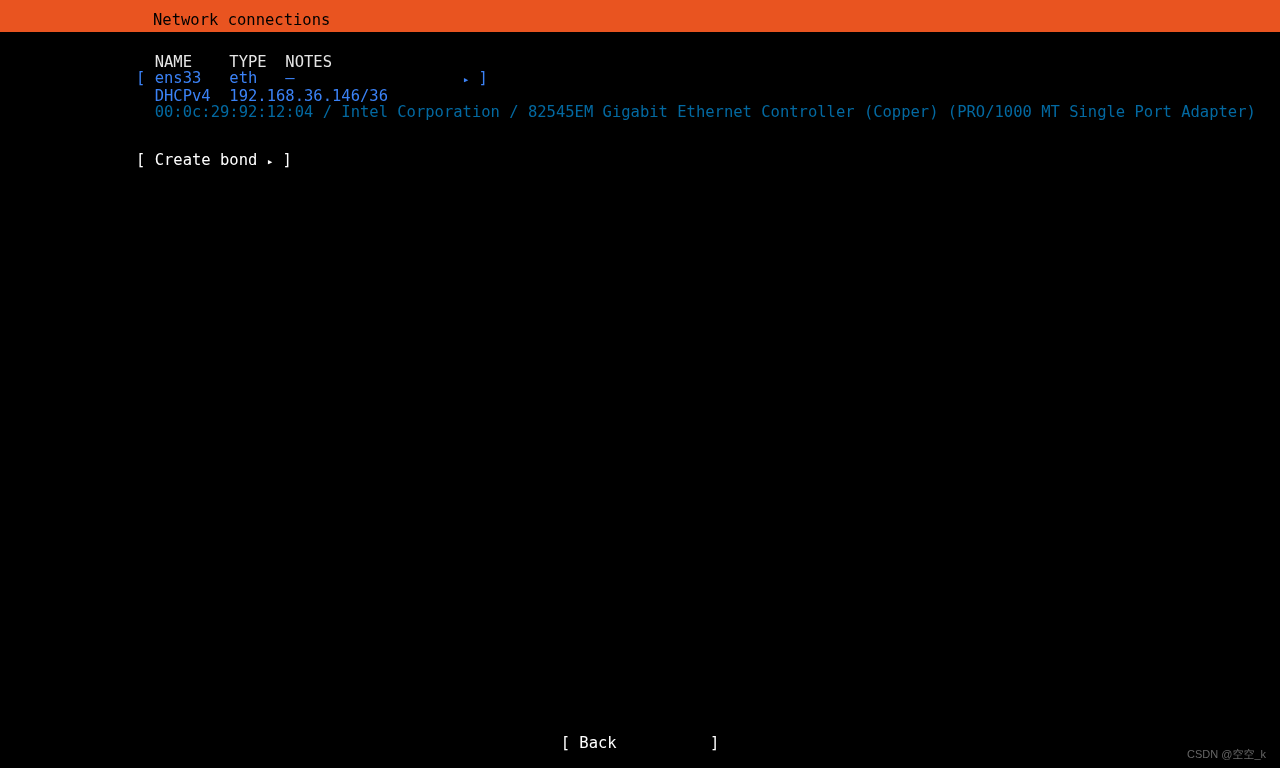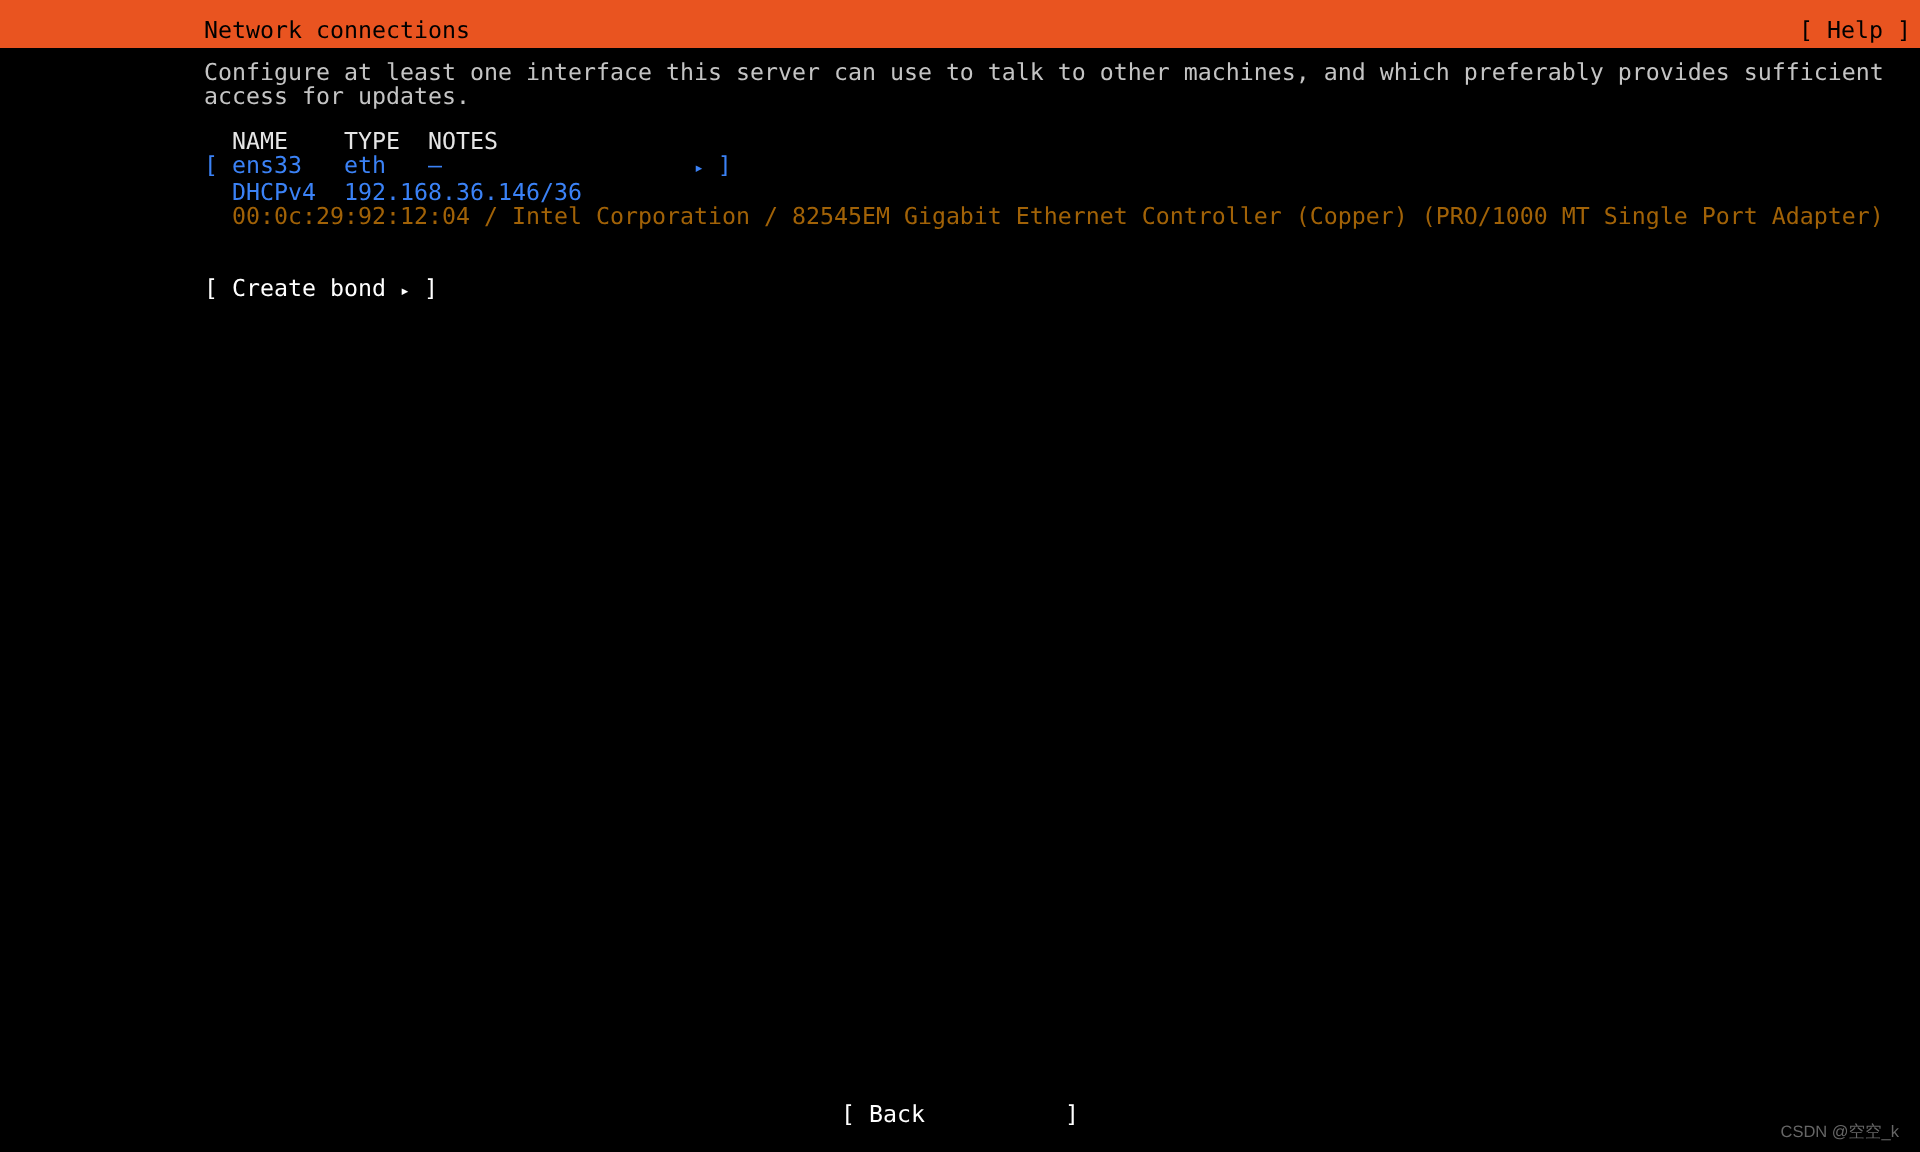--- a/index.html
+++ b/index.html
@@ -16,24 +16,25 @@
       color: #ffffff;
       overflow: hidden;
       position: relative;
       border-top: 8px solid #e95420;
     }
     .header {
       background: #e95420;
       color: #000000;
       display: flex;
       justify-content: space-between;
-      padding: 0 4px;
+      padding: 0 21px;
       height: 24px;
       line-height: 24px;
       font-size: 15.5px;
+      flex-direction: column;
     }
     .header-title {
       padding-left: 132px;
     }
     .header-help {
       padding-right: 2px;
     }
     .content {
       padding: 8px 0 0 136px;
     }
@@ -47,21 +48,21 @@
       line-height: 16px;
       white-space: pre;
     }
     .table-header {
       color: #e5e5e5;
     }
     .table-row {
       color: #3b82f6;
     }
     .hw-details {
-      color: #a16207;
+      color: #0369a1;
     }
     .create-bond {
       margin-top: 32px;
       line-height: 16px;
       white-space: pre;
       color: #ffffff;
     }
     .footer {
       position: absolute;
       bottom: 16px;
@@ -95,22 +96,20 @@
   </style>
 </head>
 <body>
 
 <div class="header">
   <span class="header-title">Network connections</span>
   <span class="header-help">[ Help ]</span>
 </div>
 
 <div class="content">
-  <div class="instruction"><span>Configure at least one interface this server can use to talk to other machines, and which preferably provides sufficient</span>
-<span>access for updates.</span></div>
 
   <div class="table"><span class="table-header">  NAME    TYPE  NOTES</span>
 <span class="table-row"><span>[ ens33   eth   –                  </span><span class="arrow">▸</span><span> ]</span></span>
 <span class="table-row">  DHCPv4  192.168.36.146/36</span>
 <span class="hw-details">  00:0c:29:92:12:04 / Intel Corporation / 82545EM Gigabit Ethernet Controller (Copper) (PRO/1000 MT Single Port Adapter)</span></div>
 
   <div class="create-bond"><span>[ Create bond </span><span class="arrow">▸</span><span> ]</span></div>
 </div>
 
 <div class="footer">

